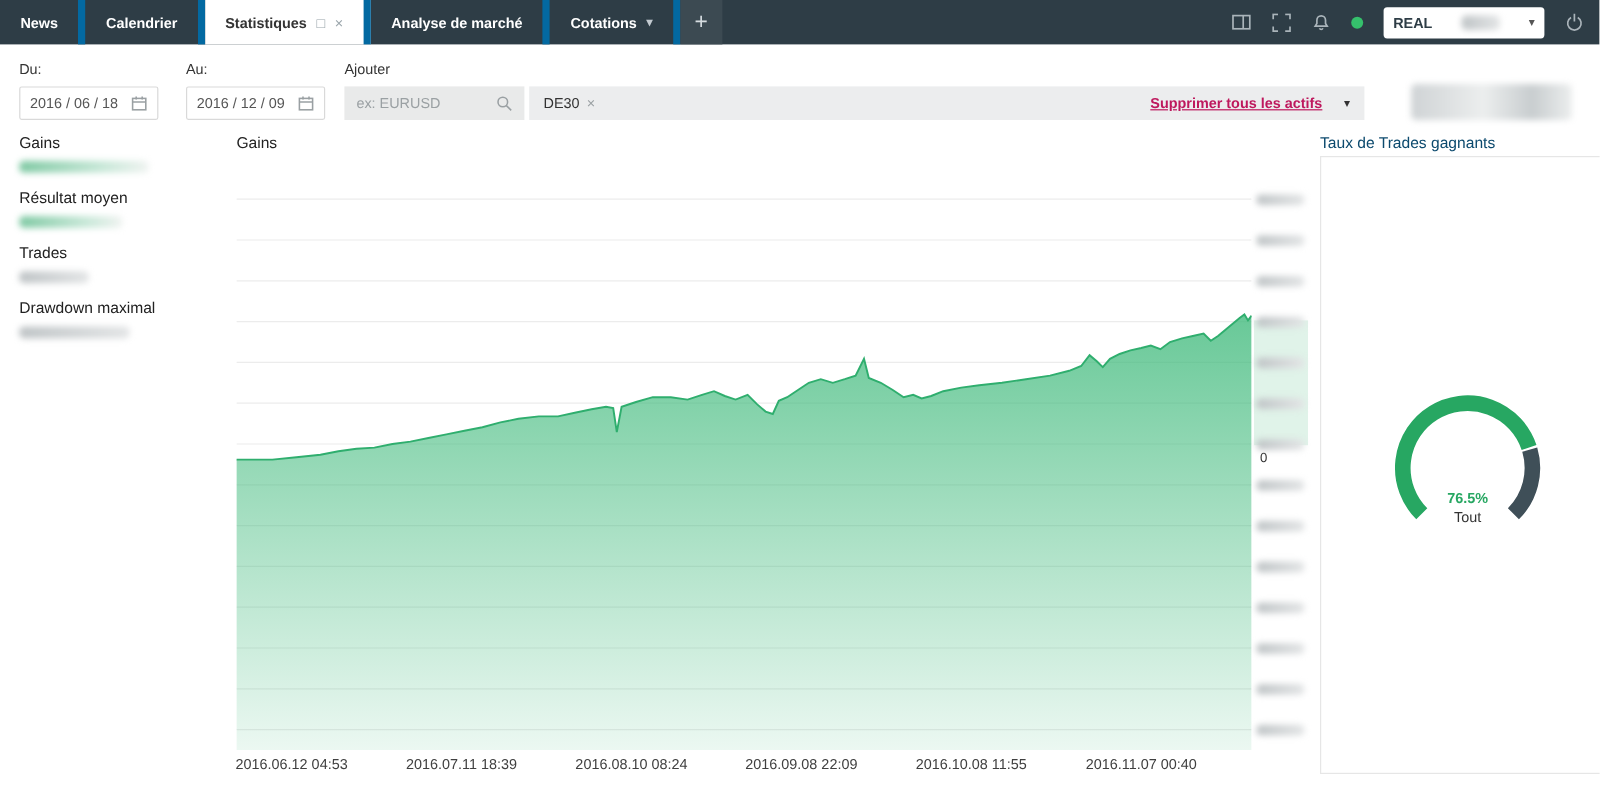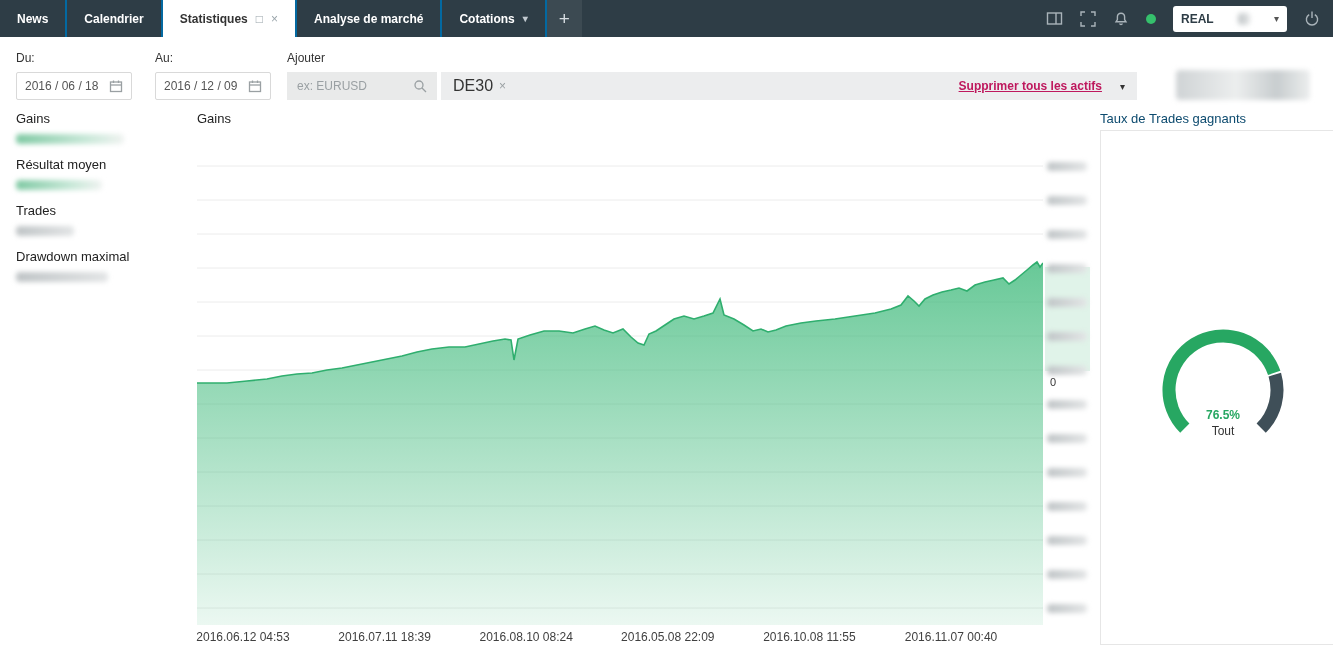--- a/index.html
+++ b/index.html
@@ -10,35 +10,35 @@
   }
 
   
   .topbar {
     position:absolute; top:0; left:0; width:1333px; height:37px;
     background:#2e3d46; display:flex; align-items:stretch;
   }
   .tab {
     display:flex; align-items:center; gap:8px; padding:0 17px;
     color:#ffffff; font-size:12px; font-weight:bold;
-    border-right:2px solid #0369a1; cursor:pointer; white-space:nowrap;
+    border-right:6px solid #0369a1; cursor:pointer; white-space:nowrap;
   }
   .tab.active { background:#ffffff; color:#333333; }
   .tab-ctl { color:#9aa5ab; font-weight:normal; font-size:12px; cursor:pointer; }
   .tab .caret { color:#c2cad0; font-size:10px; }
   .tab-plus {
     width:35px; background:#3c4a52; display:flex; align-items:center;
     justify-content:center; color:#d6dce0; font-size:19px; font-weight:normal; cursor:pointer;
   }
   .topbar-right { margin-left:auto; display:flex; align-items:center; gap:17px; padding-right:13px; }
   .tb-icon { display:flex; align-items:center; cursor:pointer; }
   .tb-icon svg { stroke:#aab4ba; fill:none; stroke-width:1.4; }
   .status-dot { width:10px; height:10px; border-radius:50%; background:#35c06c; }
   .account-select {
-    width:114px; height:26px; background:#ffffff; border-radius:3px;
+    width:134px; height:26px; background:#ffffff; border-radius:3px;
     display:flex; align-items:center; gap:24px; padding:0 8px; cursor:pointer;
   }
   .account-select .real { font-size:12px; font-weight:bold; color:#2e3d46; }
   .account-select .caret { margin-left:auto; color:#555; font-size:10px; }
 
   
   .blur { filter: blur(2.5px); border-radius:4px; }
   .pill-green { background: linear-gradient(90deg,#7fc9a3,#c8e8d8 65%,#f0f3f1); }
   .pill-gray  { background: linear-gradient(90deg,#bfc4c6,#e3e5e6); }
 
@@ -52,21 +52,21 @@
   .date-input svg, .search-input svg { stroke:#9aa0a3; fill:none; stroke-width:1.3; }
   .search-input {
     position:absolute; left:287px; top:72px; width:150px; height:28px;
     background:#e9eaea; display:flex; align-items:center; justify-content:space-between;
     padding:0 10px; font-size:12px; color:#9aa0a3; cursor:text;
   }
   .tag-bar {
     position:absolute; left:441px; top:72px; width:696px; height:28px;
     background:#ecedee; display:flex; align-items:center; padding:0 12px; gap:6px;
   }
-  .tag { font-size:16px; color:#333; cursor:default; }
+  .tag { font-size:12px; color:#333; cursor:default; }
   .tag-x { color:#9aa0a3; font-size:12px; cursor:pointer; }
   .remove-all { margin-left:auto; font-size:12px; color:#be185d; text-decoration:underline; font-weight:bold; cursor:pointer; }
   .tag-bar .caret { color:#333; font-size:10px; margin-left:12px; cursor:pointer; }
   .account-blur { position:absolute; left:1176px; top:70px; width:134px; height:30px;
     background:linear-gradient(90deg,#cfd3d5,#eceeee 45%,#c8cdcf 75%,#eceeee); }
 
   
   .stat { position:absolute; left:16px; }
   .stat-label { font-size:13px; color:#222; margin-bottom:8px; }
   .stat-pill { height:10px; }
@@ -262,21 +262,21 @@
     <div class="blur pill-gray ypill" style="top: 369px;"></div>
     <div class="blur pill-gray ypill" style="top: 403px;"></div>
     <div class="blur pill-gray ypill" style="top: 437px;"></div>
     <div class="blur pill-gray ypill" style="top: 471px;"></div>
   </div>
 
 <div class="x-axis-labels">
     <span class="x-label" style="left: 46px;">2016.06.12 04:53</span>
     <span class="x-label" style="left: 187.6px;">2016.07.11 18:39</span>
     <span class="x-label" style="left: 329.2px;">2016.08.10 08:24</span>
-    <span class="x-label" style="left: 470.8px;">2016.05.08 22:09</span>
+    <span class="x-label" style="left: 470.8px;">2016.09.08 22:09</span>
     <span class="x-label" style="left: 612.4px;">2016.10.08 11:55</span>
     <span class="x-label" style="left: 754px;">2016.11.07 00:40</span>
   </div>
 
 <div class="panel-title">Taux de Trades gagnants</div>
 
 <div class="right-panel">
   <div class="gauge">
     <svg width="160" height="135" viewBox="0 0 160 135">
       <path class="arc-win" d="M41.82 106.18 A54 54 0 1 1 131.22 50.91"></path>

